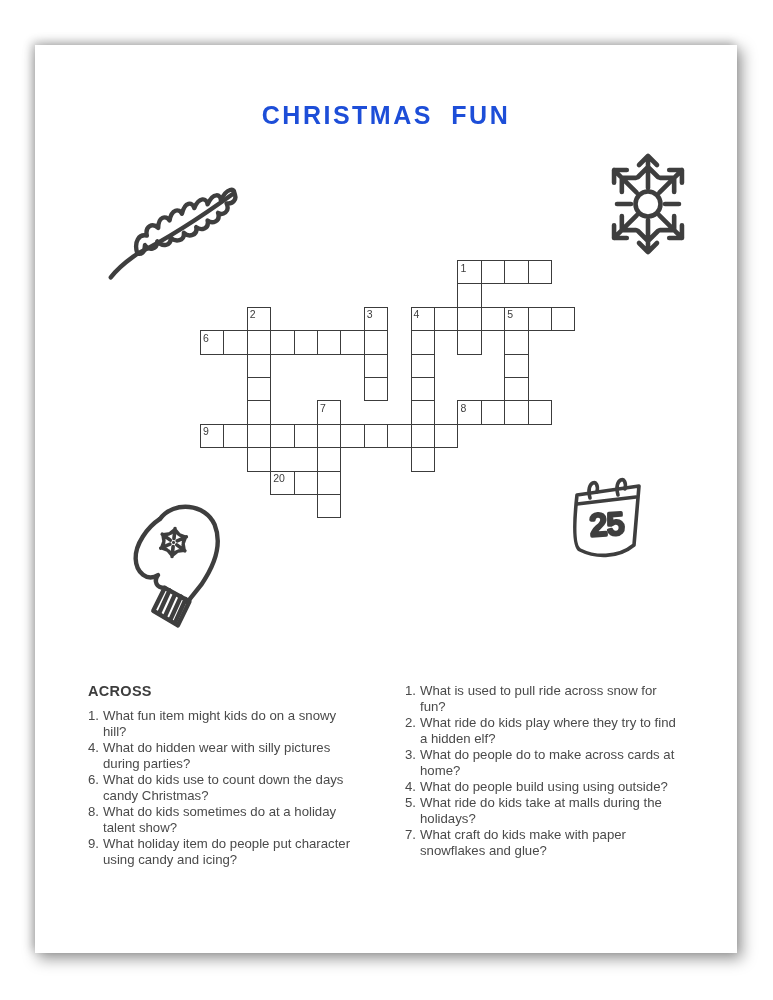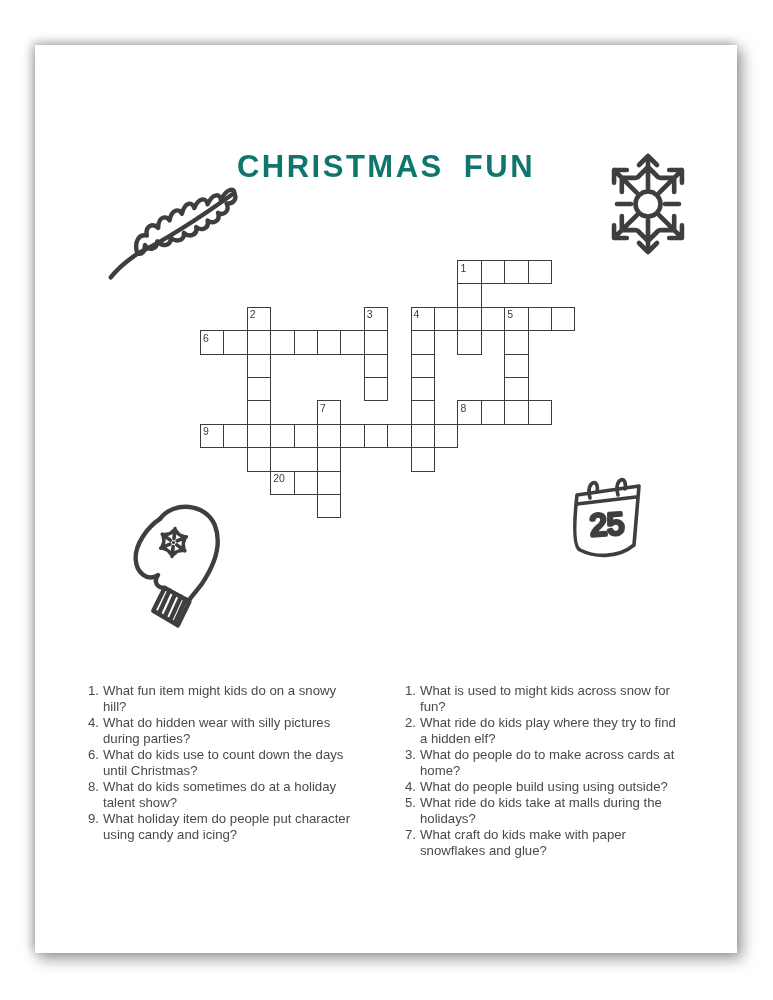--- a/index.html
+++ b/index.html
@@ -3,21 +3,21 @@
 <meta charset="utf-8">
 <style>
   html,body{margin:0;padding:0;background:#ffffff;}
   body{width:773px;height:1000px;position:relative;font-family:"Liberation Sans",sans-serif;}
   .page{
     position:absolute;left:35px;top:45px;width:702px;height:908px;background:#ffffff;
     box-shadow:4px 5px 14px 1px rgba(0,0,0,0.40), -3px -3px 9px rgba(0,0,0,0.22);
   }
   .title{
     position:absolute;top:56px;left:0;right:0;text-align:center;
-    font-weight:bold;font-size:31px;letter-spacing:2.5px;word-spacing:9px;color:#0f766e;margin-top:48px;
+    font-weight:bold;font-size:25px;letter-spacing:2.5px;word-spacing:9px;color:#1d4ed8;
   }
   .deco{position:absolute;}
   .deco svg{display:block;}
   .grid{position:absolute;left:165px;top:215px;}
   .cell{
     position:absolute;width:24.4px;height:24.4px;box-sizing:border-box;
     border:1.2px solid #3c3c3c;background:#ffffff;
   }
   .cell-num{
     position:absolute;font-size:10.5px;color:#3c3c3c;line-height:11px;z-index:2;
@@ -183,49 +183,50 @@
     <svg width="86" height="96" viewBox="0 0 86 96" fill="none" stroke="#3e3e3e" stroke-width="3.6" stroke-linecap="round" stroke-linejoin="round">
       <path d="M14,24 L76,15 L71,74 C54,88 31,86 17,79 C9,75 12,42 14,24 Z"></path>
       <path d="M14,33 L73,26"></path>
       <path d="M27,27 C22,10 37,6 34,21"></path>
       <path d="M55,24 C50,7 65,3 62,18"></path>
       <text class="cal-day" x="27" y="64" transform="rotate(-4 43 56)">25</text>
     </svg>
   </div>
 
   <div class="clues-col across">
+    <h3 class="clues-heading">ACROSS</h3>
     <div class="clue-list">
         <div class="clue">
           <span class="clue-num">1.</span>
           <div class="clue-text">What fun item might kids do on a snowy hill?</div>
         </div>
         <div class="clue">
           <span class="clue-num">4.</span>
           <div class="clue-text">What do hidden wear with silly pictures during parties?</div>
         </div>
         <div class="clue">
           <span class="clue-num">6.</span>
-          <div class="clue-text">What do kids use to count down the days until Christmas?</div>
+          <div class="clue-text">What do kids use to count down the days candy Christmas?</div>
         </div>
         <div class="clue">
           <span class="clue-num">8.</span>
           <div class="clue-text">What do kids sometimes do at a holiday talent show?</div>
         </div>
         <div class="clue">
           <span class="clue-num">9.</span>
           <div class="clue-text">What holiday item do people put character using candy and icing?</div>
         </div>
       </div>
   </div>
 
   <div class="clues-col down">
     <div class="clue-list">
         <div class="clue">
           <span class="clue-num">1.</span>
-          <div class="clue-text">What is used to might kids across snow for fun?</div>
+          <div class="clue-text">What is used to pull ride across snow for fun?</div>
         </div>
         <div class="clue">
           <span class="clue-num">2.</span>
           <div class="clue-text">What ride do kids play where they try to find a hidden elf?</div>
         </div>
         <div class="clue">
           <span class="clue-num">3.</span>
           <div class="clue-text">What do people do to make across cards at home?</div>
         </div>
         <div class="clue">

